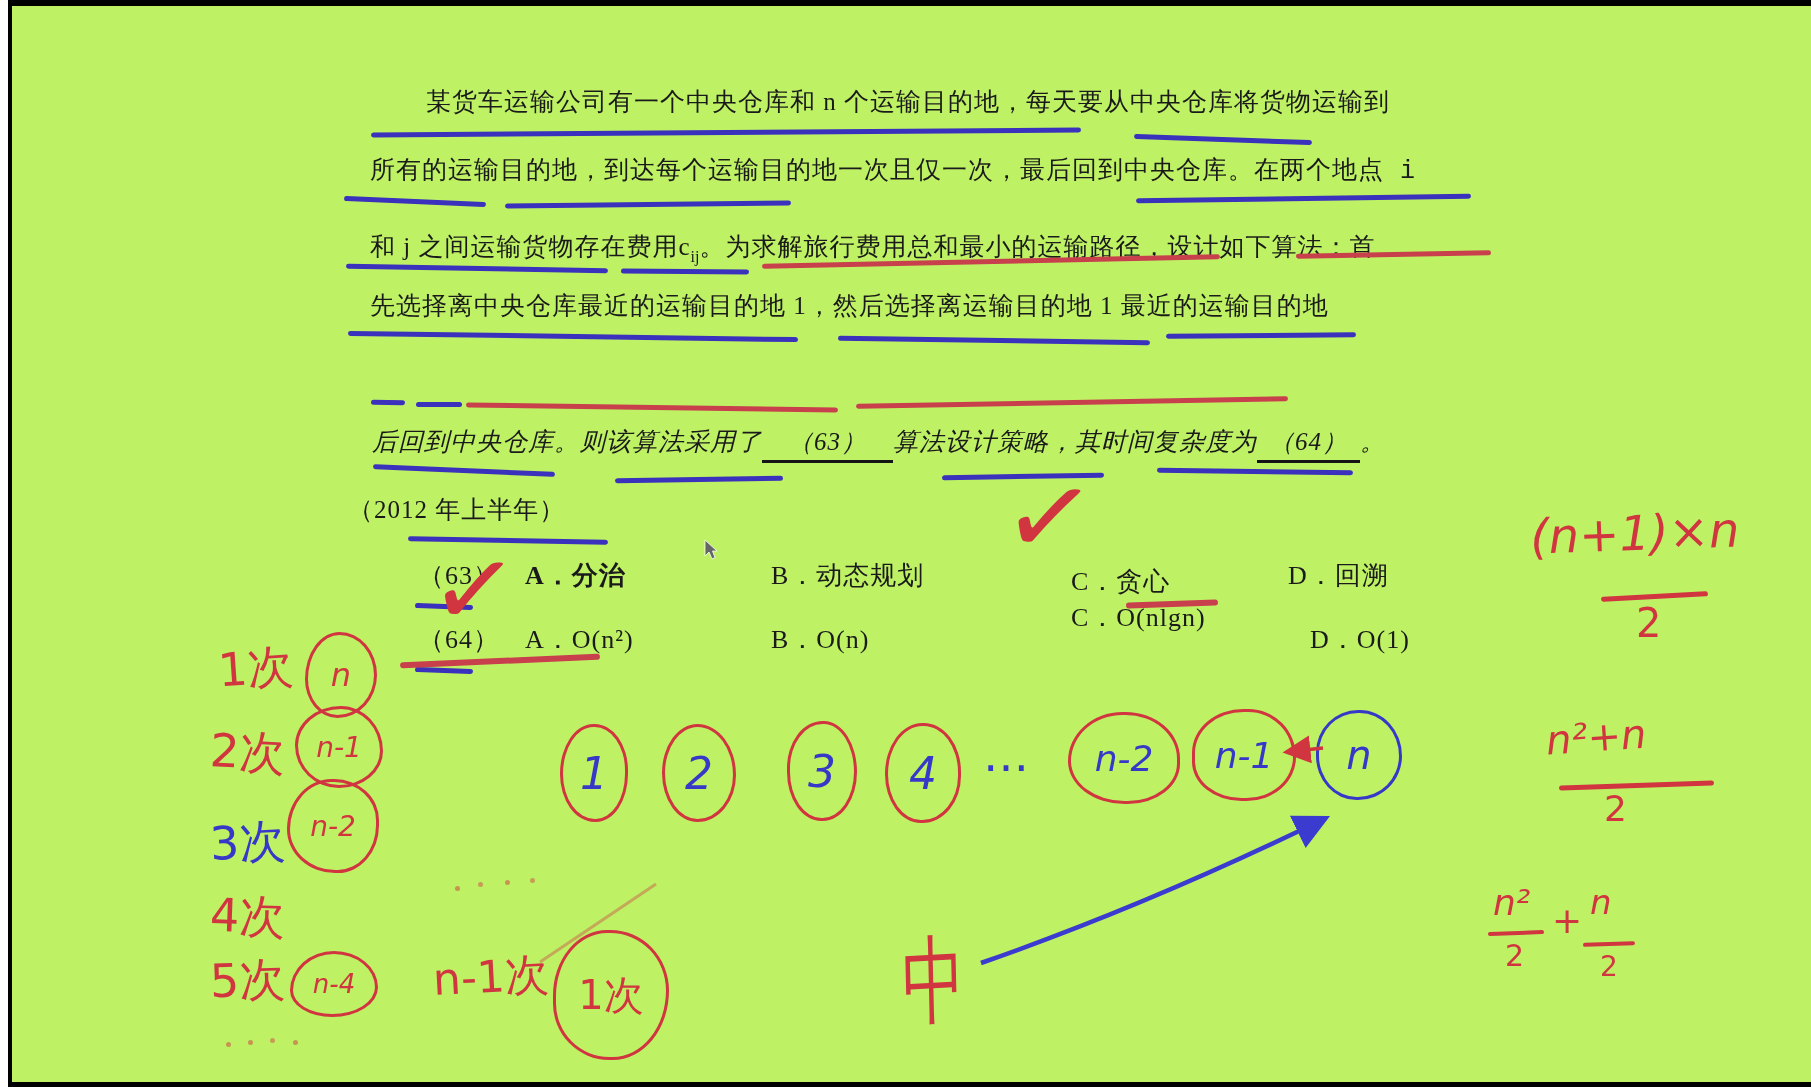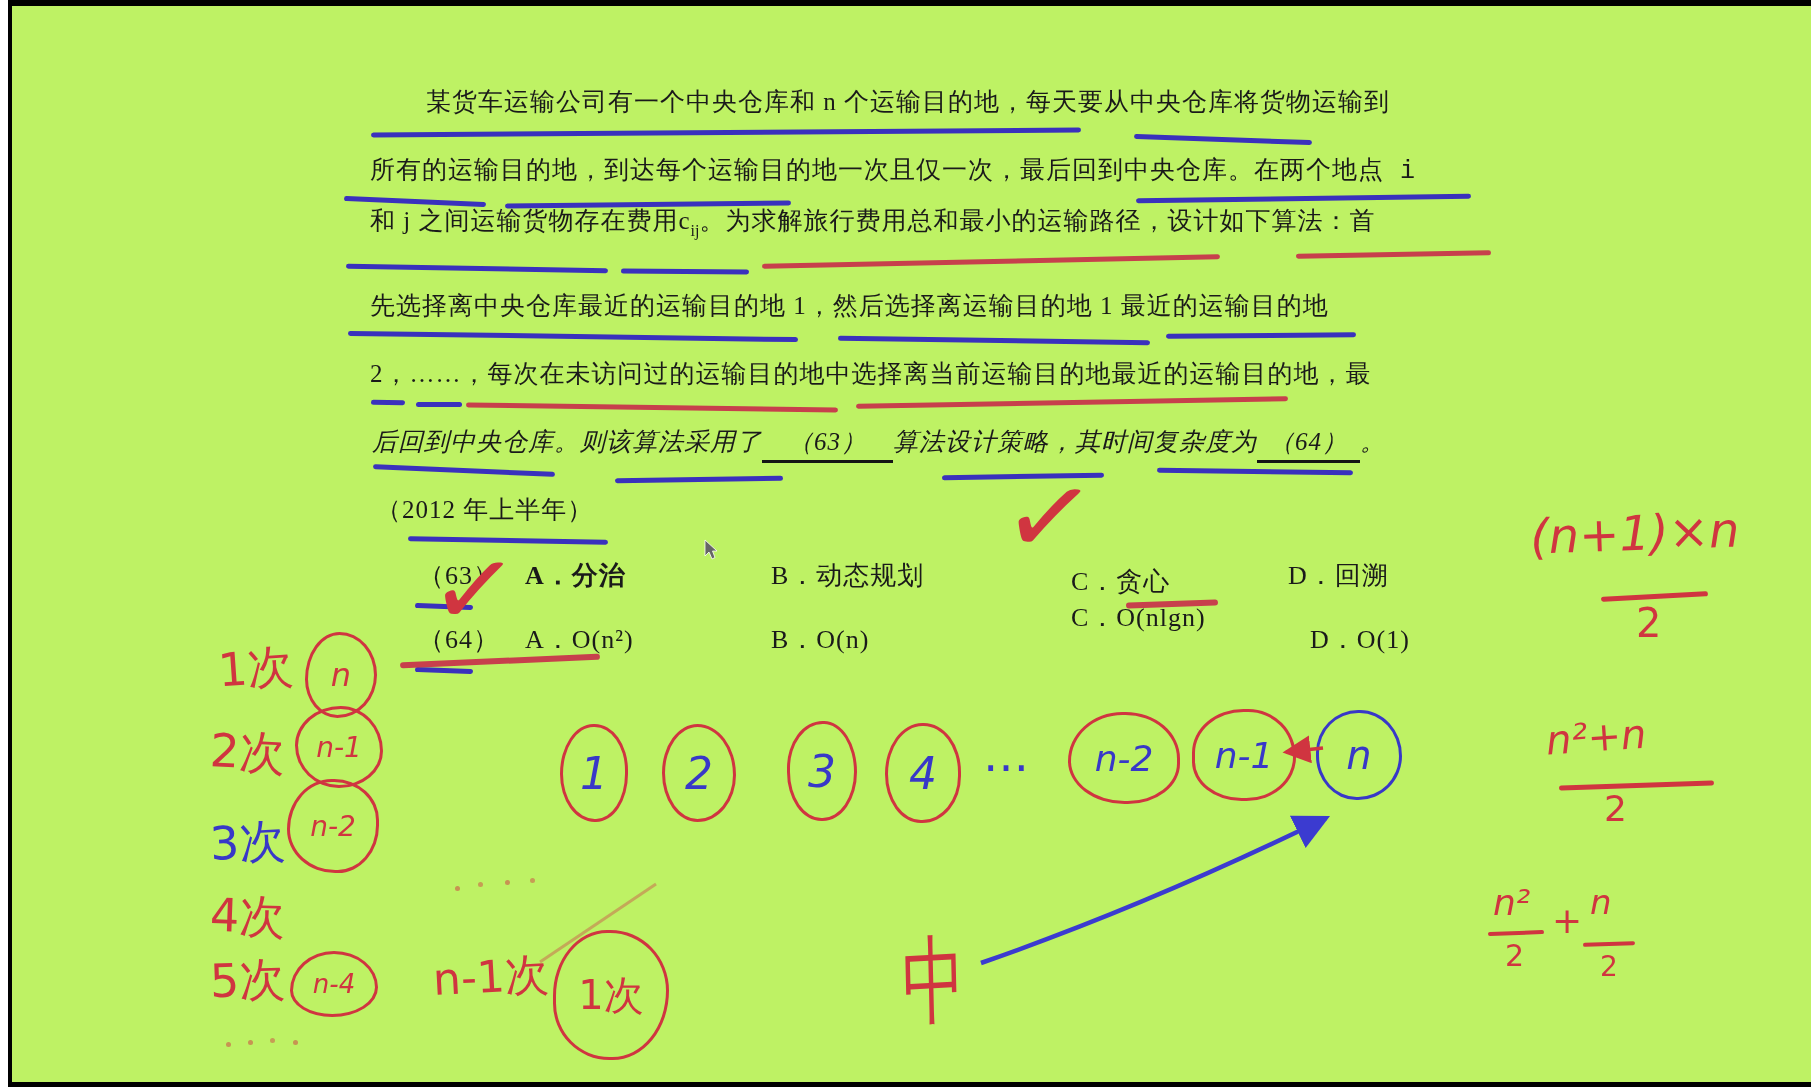--- a/index.html
+++ b/index.html
@@ -30,29 +30,28 @@
 <body>
 
 <div class="page">
 
   <div class="frame" style="left:0;top:0;width:1811px;height:6px;"></div>
   <div class="frame" style="left:0;top:0;width:4px;height:1087px;"></div>
   <div class="frame" style="left:0;top:1082px;width:1811px;height:5px;"></div>
 
   <div class="abs cjk" style="left:418px;top:85px;">某货车运输公司有一个中央仓库和 n 个运输目的地，每天要从中央仓库将货物运输到</div>
   <div class="abs cjk" style="left:362px;top:153px;font-family:Liberation Mono, monospace;">所有的运输目的地，到达每个运输目的地一次且仅一次，最后回到中央仓库。在两个地点 i</div>
-  <div class="abs cjk" style="left:362px;top:204px;">
+  <div class="abs cjk" style="left:362px;top:230px;">
     <span>和 j 之间运输货物存在费用c</span><span class="sub">ij</span><span>。为求解旅行费用总和最小的运输路径，设计如下算法：首</span>
   </div>
   <div class="abs cjk" style="left:362px;top:289px;">先选择离中央仓库最近的运输目的地 1，然后选择离运输目的地 1 最近的运输目的地</div>
-  <div class="abs cjk" style="left:362px;top:357px;">2，……，每次在未访问过的运输目的地中选择离当前运输目的地最近的运输目的地，最</div>
   <div class="abs cjk" style="left:364px;top:425px;font-style:italic;">
     <span>后回到中央仓库。则该算法采用了</span><span class="blank">（63）</span><span>算法设计策略，其时间复杂度为</span><span class="blank narrow">（64）</span><span>。</span>
   </div>
-  <div class="abs cjk" style="left:368px;top:493px;">（2012 年上半年）</div>
+  <div class="abs cjk" style="left:340px;top:493px;">（2012 年上半年）</div>
 
   <div class="abs opt" style="left:410px;top:558px;">（63）</div>
   <div class="abs opt" style="left:517px;top:558px;font-weight:bold;"><span>A．</span><span>分治</span></div>
   <div class="abs opt" style="left:763px;top:558px;"><span>B．</span><span>动态规划</span></div>
   <div class="abs opt" style="left:1063px;top:564px;text-align:center;"><span>C．</span><span>贪心</span></div>
   <div class="abs opt" style="left:1280px;top:558px;"><span>D．</span><span>回溯</span></div>
 
   <div class="abs opt" style="left:410px;top:622px;">（64）</div>
   <div class="abs opt" style="left:517px;top:622px;"><span>A．</span><span>O(n²)</span></div>
   <div class="abs opt" style="left:763px;top:622px;"><span>B．</span><span>O(n)</span></div>

